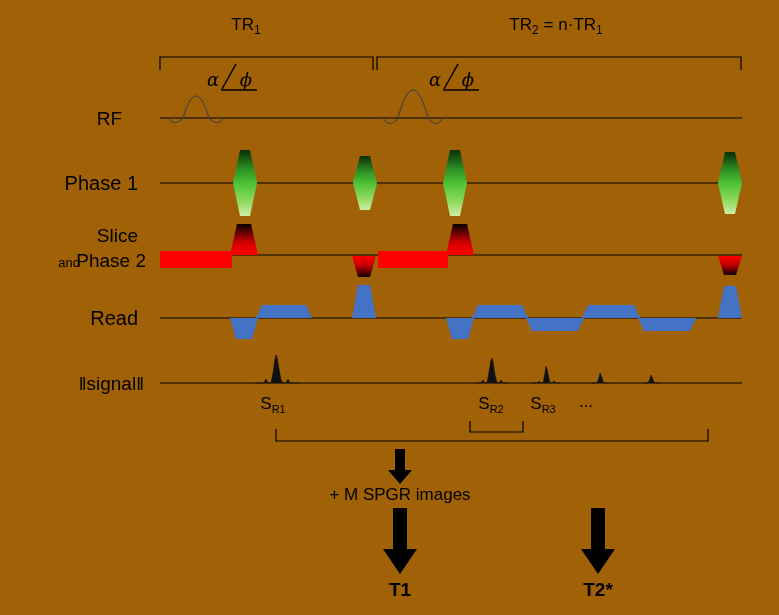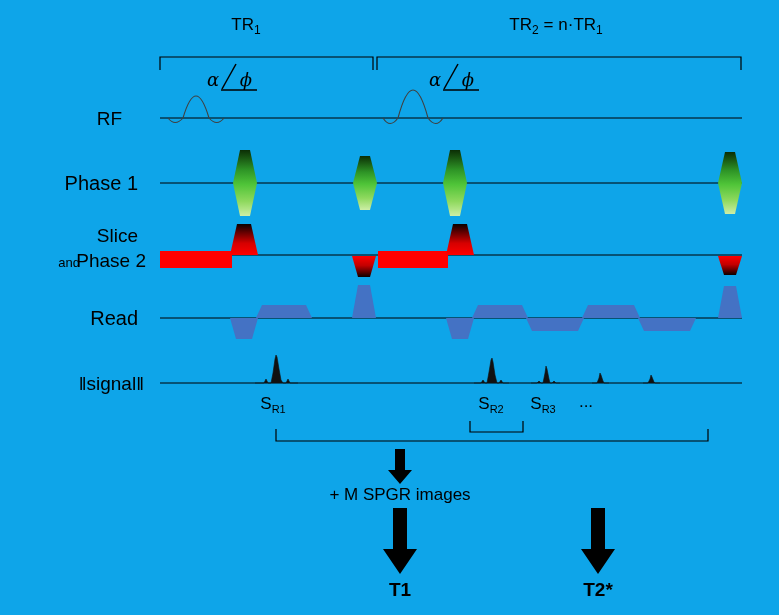--- a/index.html
+++ b/index.html
@@ -1,16 +1,16 @@
 <!DOCTYPE html>
 <html><head>
 <meta charset="utf-8">
 <style>
   html,body { margin:0; padding:0; background:#ffffff; }
-  .stage { position:relative; width:779px; height:615px; background:#0ea5e9; overflow:hidden; }
+  .stage { position:relative; width:779px; height:615px; background:#a16207; overflow:hidden; }
   svg text { font-family:"Liberation Sans", sans-serif; fill:#000; }
   .base   { stroke:#000; stroke-width:1; }
   .brk    { fill:none; stroke:#000; stroke-width:1.2; }
   .rfp    { fill:none; stroke:#404040; stroke-width:1.1; }
   .greek  { font-family:"DejaVu Serif", serif; font-style:italic; font-size:18px; }
   .gline  { stroke:#000; stroke-width:1.5; }
   .t17    { font-size:17px; }
   .rowlab { font-size:20px; }
   .rowlab-s { font-size:19px; }
   .small  { font-size:13px; }

